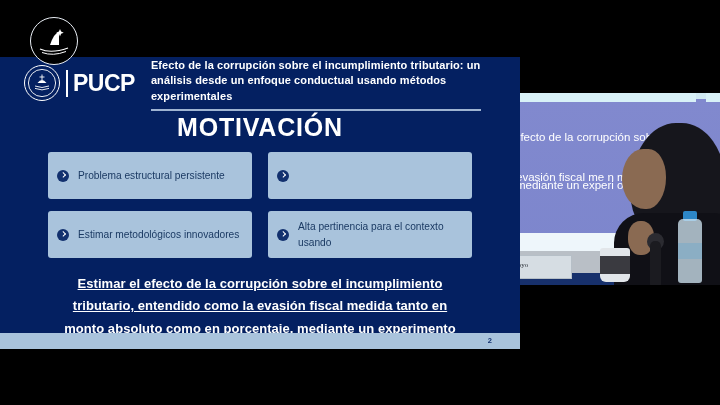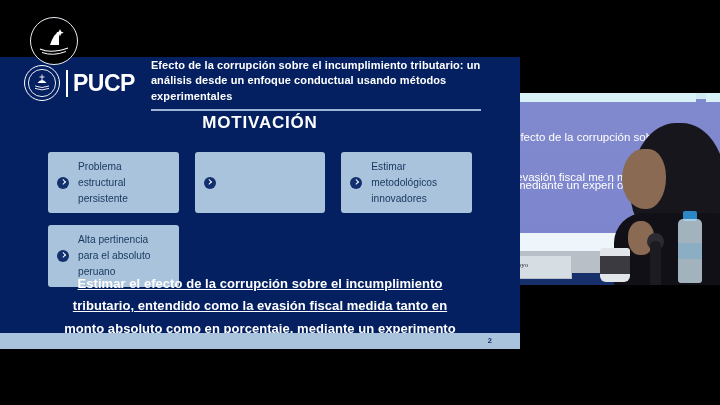--- a/index.html
+++ b/index.html
@@ -106,32 +106,32 @@
     background: #9fb4d2;
   }
 
   .slide-title {
     position: absolute;
     left: 0;
     top: 56px;
     width: 520px;
     text-align: center;
     color: #ffffff;
-    font-size: 17px;
+    font-size: 25px;
     font-weight: bold;
     letter-spacing: 0.8px;
   }
 
   .cards-grid {
     position: absolute;
     left: 48px;
     top: 95px;
     width: 424px;
     display: grid;
-    grid-template-columns: 1fr 1fr 1fr;
+    grid-template-columns: 1fr 1fr;
     grid-gap: 12px 16px;
   }
   .card {
     background: #a9c3dc;
     border-radius: 3px;
     min-height: 47px;
     display: flex;
     align-items: center;
     padding: 7px 10px 7px 9px;
     box-sizing: border-box;
@@ -439,21 +439,21 @@
       </div>
       <div class="card">
         <span class="card-bullet"></span>
       </div>
       <div class="card">
         <span class="card-bullet"></span>
         <span class="card-text">Estimar metodológicos innovadores</span>
       </div>
       <div class="card">
         <span class="card-bullet"></span>
-        <span class="card-text">Alta pertinencia para el absoluto peruano</span>
+        <span class="card-text">Alta pertinencia para el contexto usando</span>
       </div>
     </div>
 
     <div class="slide-summary">Estimar el efecto de la corrupción sobre el incumplimiento tributario, entendido como la evasión fiscal medida tanto en monto absoluto como en porcentaje, mediante un experimento controlado en un entorno simulado.</div>
 
     <div class="slide-footer">
       <span class="slide-number">2</span>
     </div>
   </div>
 

